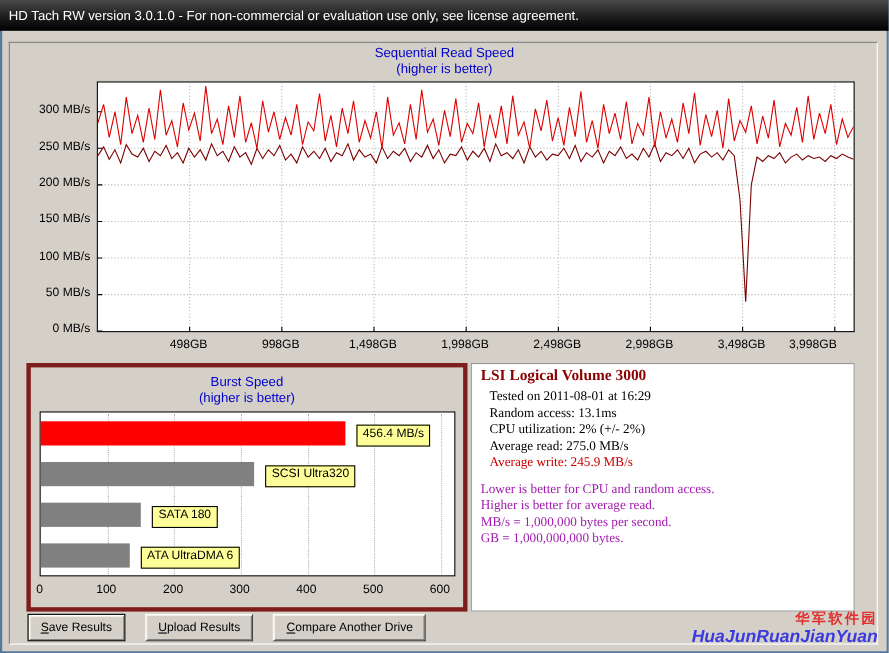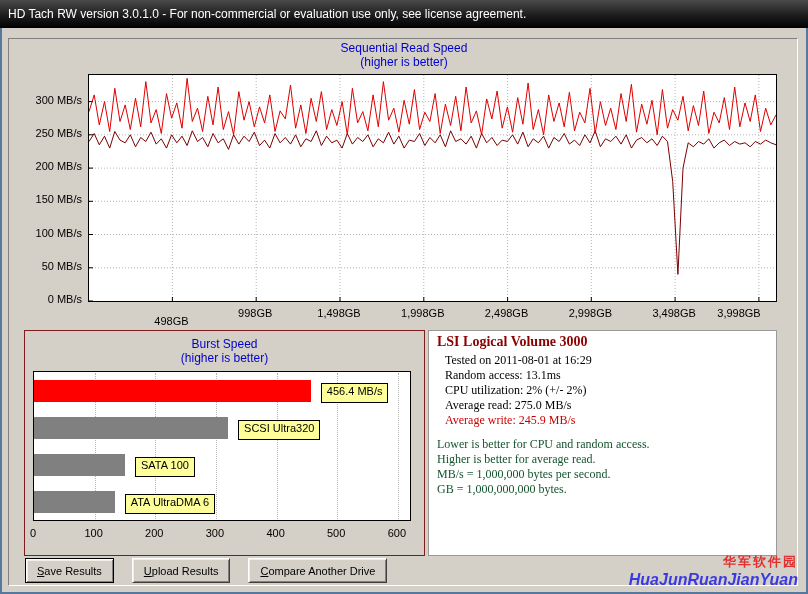--- a/index.html
+++ b/index.html
@@ -40,21 +40,21 @@
     position:absolute; left:20px; width:62px; text-align:right;
     font-size:11px; color:#000;
   }
   .xlab {
     position:absolute; width:64px; text-align:center;
     top:307px; font-size:11px; color:#000;
   }
 
   .burst-panel {
     position:absolute; left:24px; top:330px; width:401px; height:226px;
-    border:1px solid #7f1d1d;
+    border:4px solid #7f1d1d;
   }
   .burst-title, .burst-sub {
     position:absolute; left:0; right:0; text-align:center;
     color:#0000cc; font-size:12px;
   }
   .burst-title { top:6px; }
   .burst-sub { top:20px; }
   .burst-plot {
     position:absolute; left:8px; top:40px; width:378px; height:150px;
     background:#fff; border:1px solid #000;
@@ -76,21 +76,21 @@
     font-family:"Liberation Serif", serif;
   }
   .drive-name {
     position:absolute; left:8px; top:3px;
     font-size:14px; font-weight:bold; color:#8b0000;
   }
   #stats { position:absolute; left:16px; top:22px; }
   #stats .stat { font-size:12px; line-height:15px; color:#000; }
   #stats .stat.red { color:#cc0000; }
   #notes { position:absolute; left:8px; top:106px; }
-  #notes .note { font-size:12px; line-height:15px; color:#14532d; }
+  #notes .note { font-size:12px; line-height:15px; color:#a21caf; }
 
   #button-row { position:absolute; left:25px; top:558px; height:25px; white-space:nowrap; }
   .win-btn {
     display:inline-block; height:25px; line-height:22px;
     padding:0 11px; margin-right:18px;
     background:#d4d0c8; font-size:11px; color:#000;
     font-family:"Liberation Sans", sans-serif;
     border:1px solid; border-color:#ffffff #404040 #404040 #ffffff;
     box-shadow: inset 1px 1px 0 #efefe8, inset -1px -1px 0 #808080;
     cursor:pointer;
@@ -160,21 +160,21 @@
   <div id="seq-ylabels">
       <div class="ylab" style="top: 93.5882px;">300 MB/s</div>
       <div class="ylab" style="top: 126.824px;">250 MB/s</div>
       <div class="ylab" style="top: 160.059px;">200 MB/s</div>
       <div class="ylab" style="top: 193.294px;">150 MB/s</div>
       <div class="ylab" style="top: 226.529px;">100 MB/s</div>
       <div class="ylab" style="top: 259.765px;">50 MB/s</div>
       <div class="ylab" style="top: 293px;">0 MB/s</div>
     </div>
   <div id="seq-xlabels">
-      <div class="xlab" style="left: 139.445px; margin-top: 8px;">498GB</div>
+      <div class="xlab" style="left: 139.445px;">498GB</div>
       <div class="xlab" style="left: 223.226px;">998GB</div>
       <div class="xlab" style="left: 307.006px;">1,498GB</div>
       <div class="xlab" style="left: 390.787px;">1,998GB</div>
       <div class="xlab" style="left: 474.567px;">2,498GB</div>
       <div class="xlab" style="left: 558.348px;">2,998GB</div>
       <div class="xlab" style="left: 642.128px;">3,498GB</div>
       <div class="xlab" style="left: 707px;">3,998GB</div>
     </div>
 
   <div class="burst-panel">
@@ -185,21 +185,21 @@
         <div class="vgrid" style="left: 121.3px;"></div>
         <div class="vgrid" style="left: 181.9px;"></div>
         <div class="vgrid" style="left: 242.6px;"></div>
         <div class="vgrid" style="left: 303.2px;"></div>
         <div class="vgrid" style="left: 363.9px;"></div>
         <div class="bar" style="top: 8px; width: 276.8px; background: rgb(255, 0, 0);"></div>
         <div class="barlabel" style="left: 286.8px; top: 11px; background: rgb(255, 255, 153);">456.4 MB/s</div>
         <div class="bar" style="top: 45px; width: 194.1px; background: rgb(128, 128, 128);"></div>
         <div class="barlabel" style="left: 204.1px; top: 48px; background: rgb(255, 255, 153);">SCSI Ultra320</div>
         <div class="bar" style="top: 82px; width: 91px; background: rgb(128, 128, 128);"></div>
-        <div class="barlabel" style="left: 101px; top: 85px; background: rgb(255, 255, 153);">SATA 100</div>
+        <div class="barlabel" style="left: 101px; top: 85px; background: rgb(255, 255, 153);">SATA 180</div>
         <div class="bar" style="top: 119px; width: 80.7px; background: rgb(128, 128, 128);"></div>
         <div class="barlabel" style="left: 90.7px; top: 122px; background: rgb(255, 255, 153);">ATA UltraDMA 6</div>
       </div>
     <div id="burst-xlabels">
         <div class="bxlab" style="left: -7px;">0</div>
         <div class="bxlab" style="left: 53.6px;">100</div>
         <div class="bxlab" style="left: 114.3px;">200</div>
         <div class="bxlab" style="left: 174.9px;">300</div>
         <div class="bxlab" style="left: 235.6px;">400</div>
         <div class="bxlab" style="left: 296.2px;">500</div>

